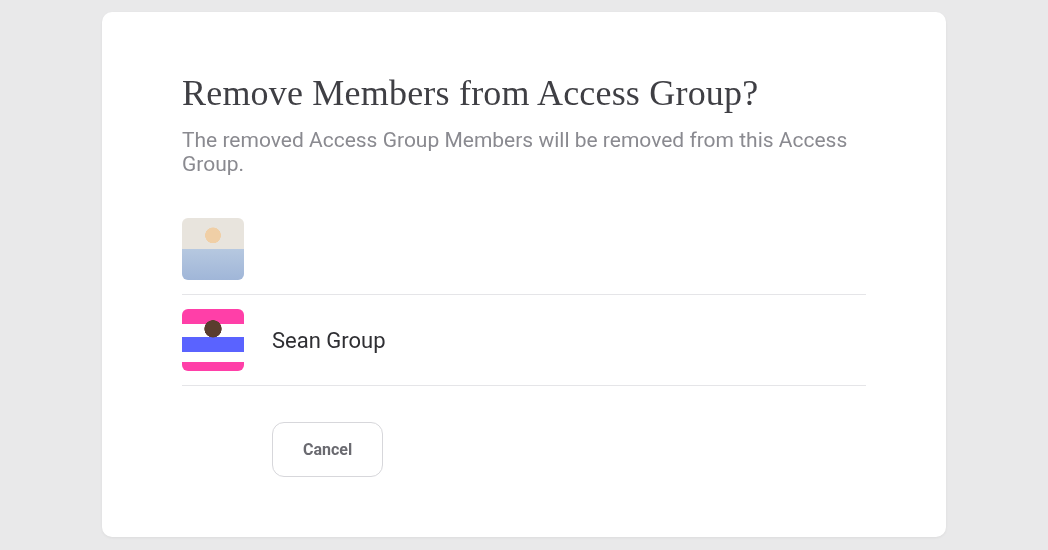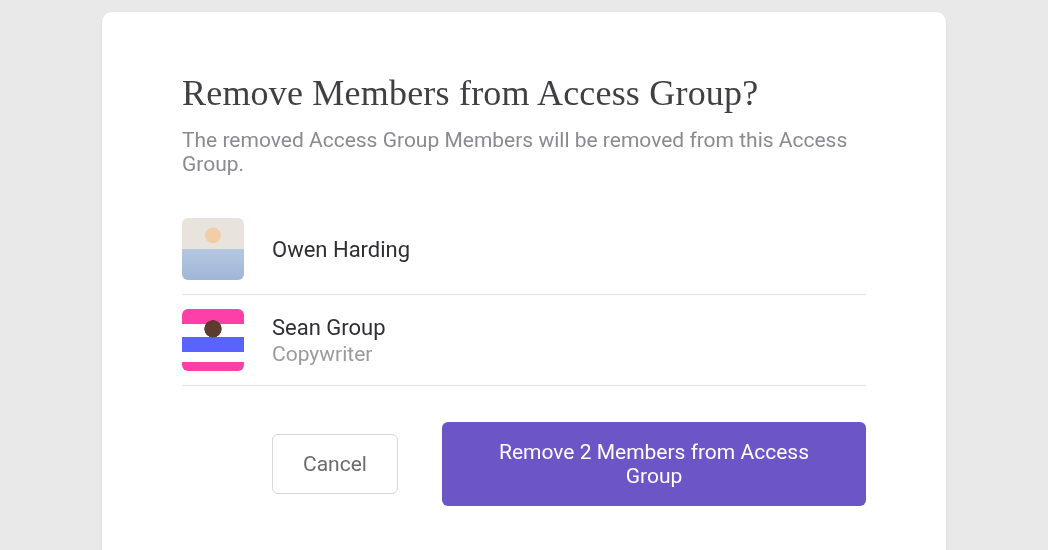--- a/index.html
+++ b/index.html
@@ -72,23 +72,23 @@
       margin-top: 2px;
     }
     .button-row {
       display: flex;
       align-items: center;
       margin-top: 36px;
       padding-left: 90px;
       gap: 44px;
     }
     .btn {
-      font-size: 21px;
-      font-weight: 400;
-      border-radius: 6px;
+      font-size: 16px;
+      font-weight: 700;
+      border-radius: 12px;
       padding: 18px 28px;
       cursor: pointer;
       border: none;
       font-family: inherit;
     }
     .btn-secondary {
       background: #fff;
       color: #6a6a70;
       border: 1px solid #d7d7db;
       padding: 17px 30px;
@@ -104,32 +104,27 @@
 <body>
 
 <div class="modal">
   <h1 class="modal-title">Remove Members from Access Group?</h1>
   <p class="modal-subtitle">The removed Access Group Members will be removed from this Access Group.</p>
 
   <div class="member-list">
 
     <div class="member-row">
       <div class="avatar avatar-1"></div>
-      <div class="member-info">
-        <span class="member-name">Owen Harding</span>
-      </div>
     </div>
 
     <div class="member-row">
       <div class="avatar avatar-2"></div>
       <div class="member-info">
         <span class="member-name">Sean Group</span>
-        <span class="member-subtitle">Copywriter</span>
       </div>
     </div>
 
   </div>
 
   <div class="button-row">
     <button class="btn btn-secondary">Cancel</button>
-    <button class="btn btn-primary">Remove 2 Members from Access Group</button>
   </div>
 </div>
 
 </body></html>

